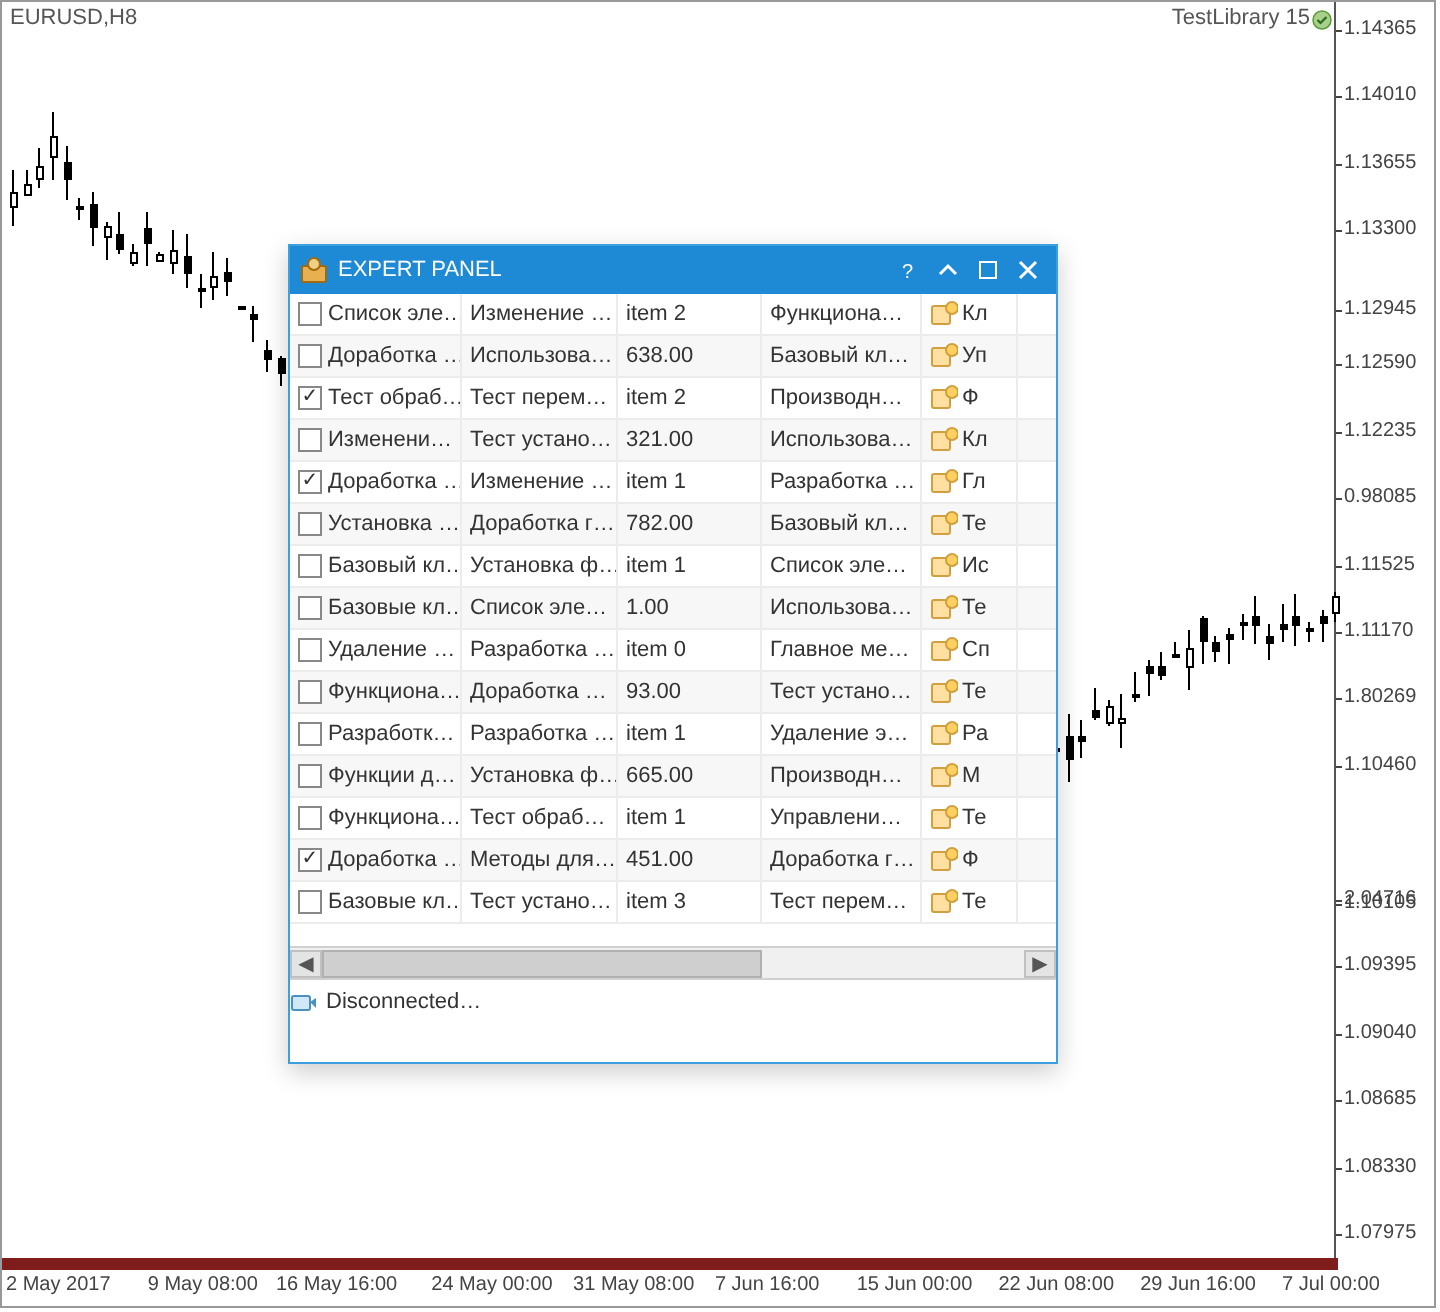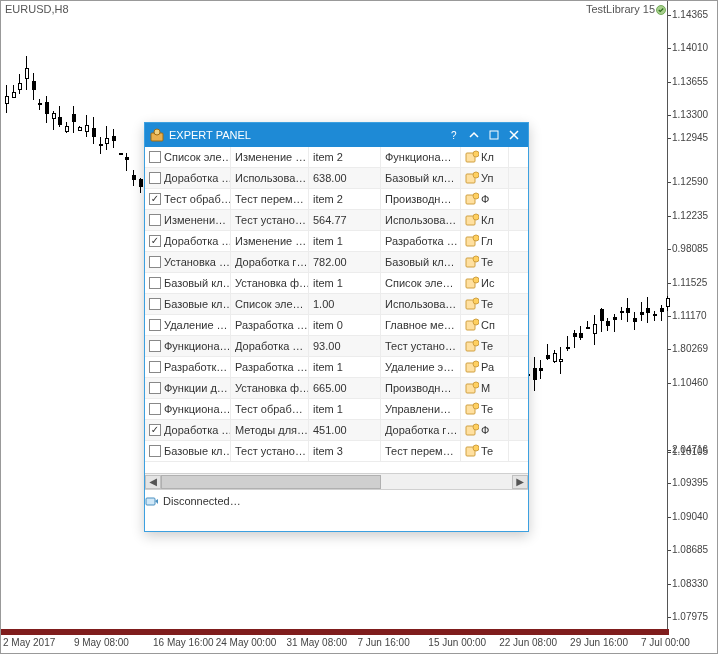--- a/index.html
+++ b/index.html
@@ -62,40 +62,40 @@
   <svg class="badge-icon" viewBox="0 0 16 16">
       <circle cx="8" cy="8" r="6" fill="#a8d08d" stroke="#5a9b3c"></circle>
       <path d="M5 8 L7 10 L11 6" stroke="#2a6b1c" stroke-width="1.5" fill="none"></path>
     </svg>
 
   <div class="y-axis">
       <div class="y-tick" style="top: 8px;">1.14365</div>
       <div class="y-tick" style="top: 41.4444px;">1.14010</div>
       <div class="y-tick" style="top: 74.8889px;">1.13655</div>
       <div class="y-tick" style="top: 108.333px;">1.13300</div>
-      <div class="y-tick" style="top: 131px;">1.12945</div>
+      <div class="y-tick" style="top: 148px;">1.12945</div>
       <div class="y-tick" style="top: 175.222px;">1.12590</div>
       <div class="y-tick" style="top: 208.667px;">1.12235</div>
       <div class="y-tick" style="top: 242.111px;">0.98085</div>
       <div class="y-tick" style="top: 275.556px;">1.11525</div>
       <div class="y-tick" style="top: 309px;">1.11170</div>
       <div class="y-tick" style="top: 342.444px;">1.80269</div>
       <div class="y-tick" style="top: 375.889px;">1.10460</div>
       <div class="y-tick" style="top: 409.333px; margin-top: 36px;">1.10105</div>
       <div class="y-tick" style="top: 442.778px;">2.04716</div>
       <div class="y-tick" style="top: 476.222px;">1.09395</div>
       <div class="y-tick" style="top: 509.667px;">1.09040</div>
       <div class="y-tick" style="top: 543.111px;">1.08685</div>
       <div class="y-tick" style="top: 576.556px;">1.08330</div>
       <div class="y-tick" style="top: 610px;">1.07975</div>
     </div>
   <div class="x-axis">
       <div class="x-tick" style="left: 2px;">2 May 2017</div>
       <div class="x-tick" style="left: 72.8889px;">9 May 08:00</div>
-      <div class="x-tick" style="left: 152px; text-align: right;">16 May 16:00</div>
+      <div class="x-tick" style="left: 137px; text-align: right;">16 May 16:00</div>
       <div class="x-tick" style="left: 214.667px;">24 May 00:00</div>
       <div class="x-tick" style="left: 285.556px;">31 May 08:00</div>
       <div class="x-tick" style="left: 356.444px;">7 Jun 16:00</div>
       <div class="x-tick" style="left: 427.333px;">15 Jun 00:00</div>
       <div class="x-tick" style="left: 498.222px;">22 Jun 08:00</div>
       <div class="x-tick" style="left: 569.111px;">29 Jun 16:00</div>
       <div class="x-tick" style="left: 640px;">7 Jul 00:00</div>
     </div>
   <div class="candles">
       <div class="candle" style="left: 4px;">
@@ -600,21 +600,21 @@
       </div>
       <div class="g-row">
         <div class="g-cell c0">
           <span class="chk"></span>
           <span>Изменени…</span>
         </div>
         <div class="g-cell c1">
           <span>Тест устано…</span>
         </div>
         <div class="g-cell c2">
-          <span>564.77</span>
+          <span>321.00</span>
         </div>
         <div class="g-cell c3">
           <span>Использова…</span>
         </div>
         <div class="g-cell c4">
           <svg class="cell-icon" viewBox="0 0 14 14">
             <rect x="1" y="3" width="9" height="9" rx="1" fill="#ffe0a0" stroke="#d0a040"></rect>
             <circle cx="11" cy="4" r="3" fill="#ffd060" stroke="#d0a040"></circle>
           </svg>
           <span>Кл</span>

